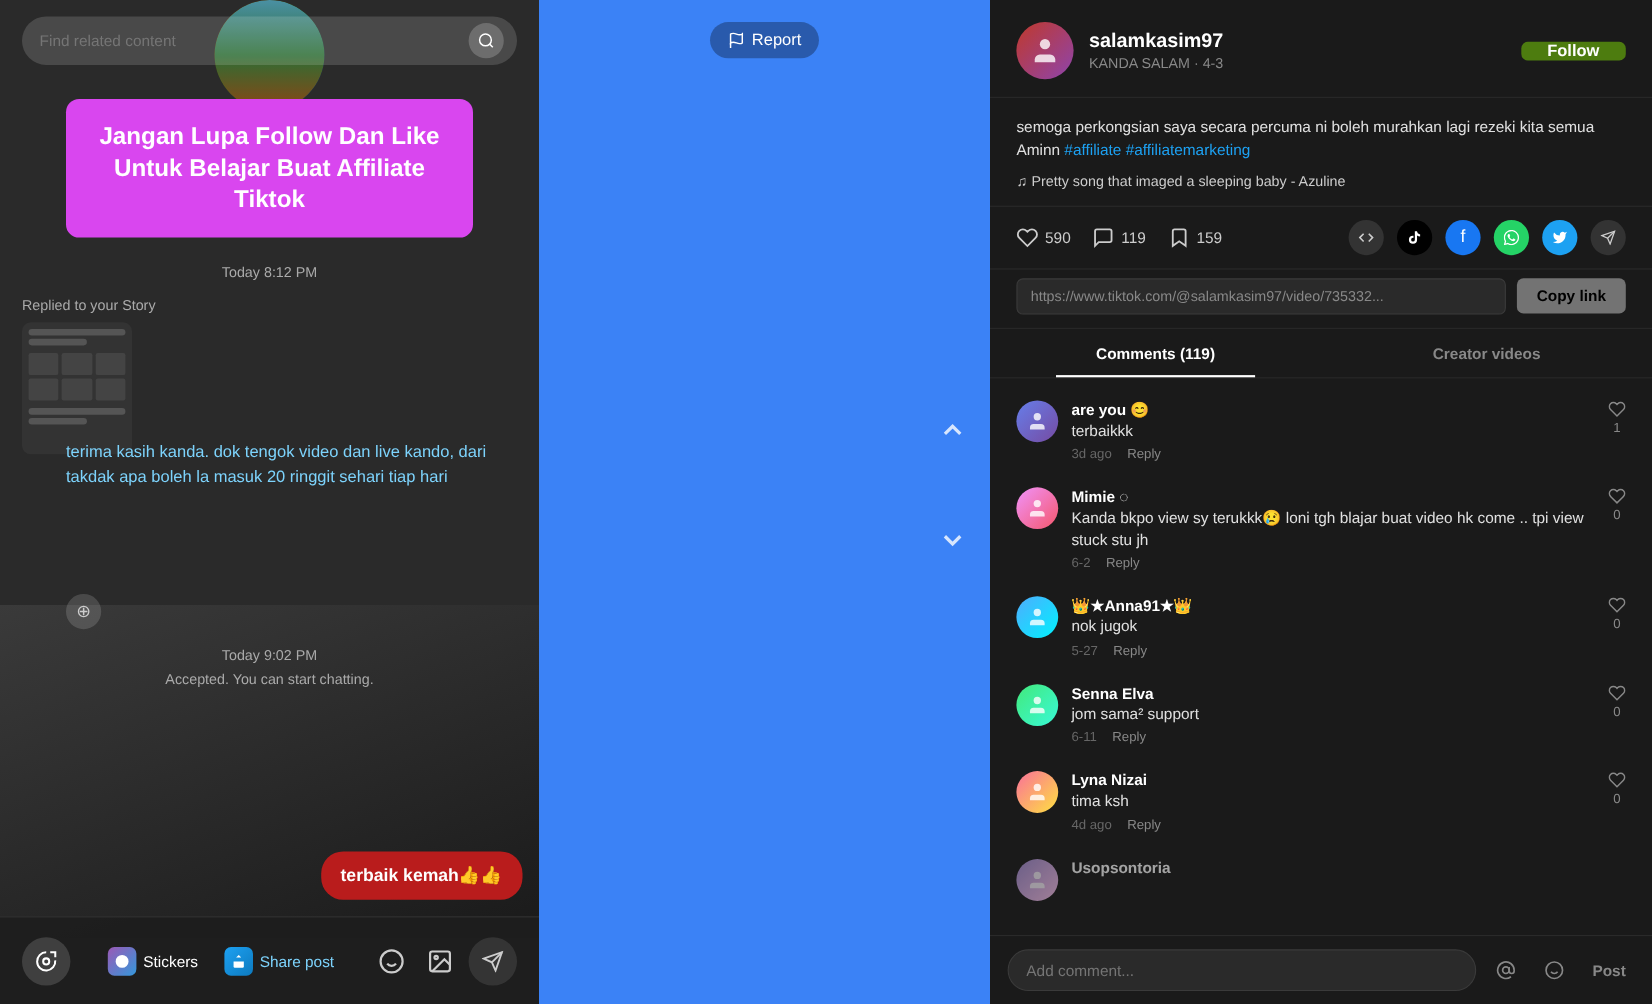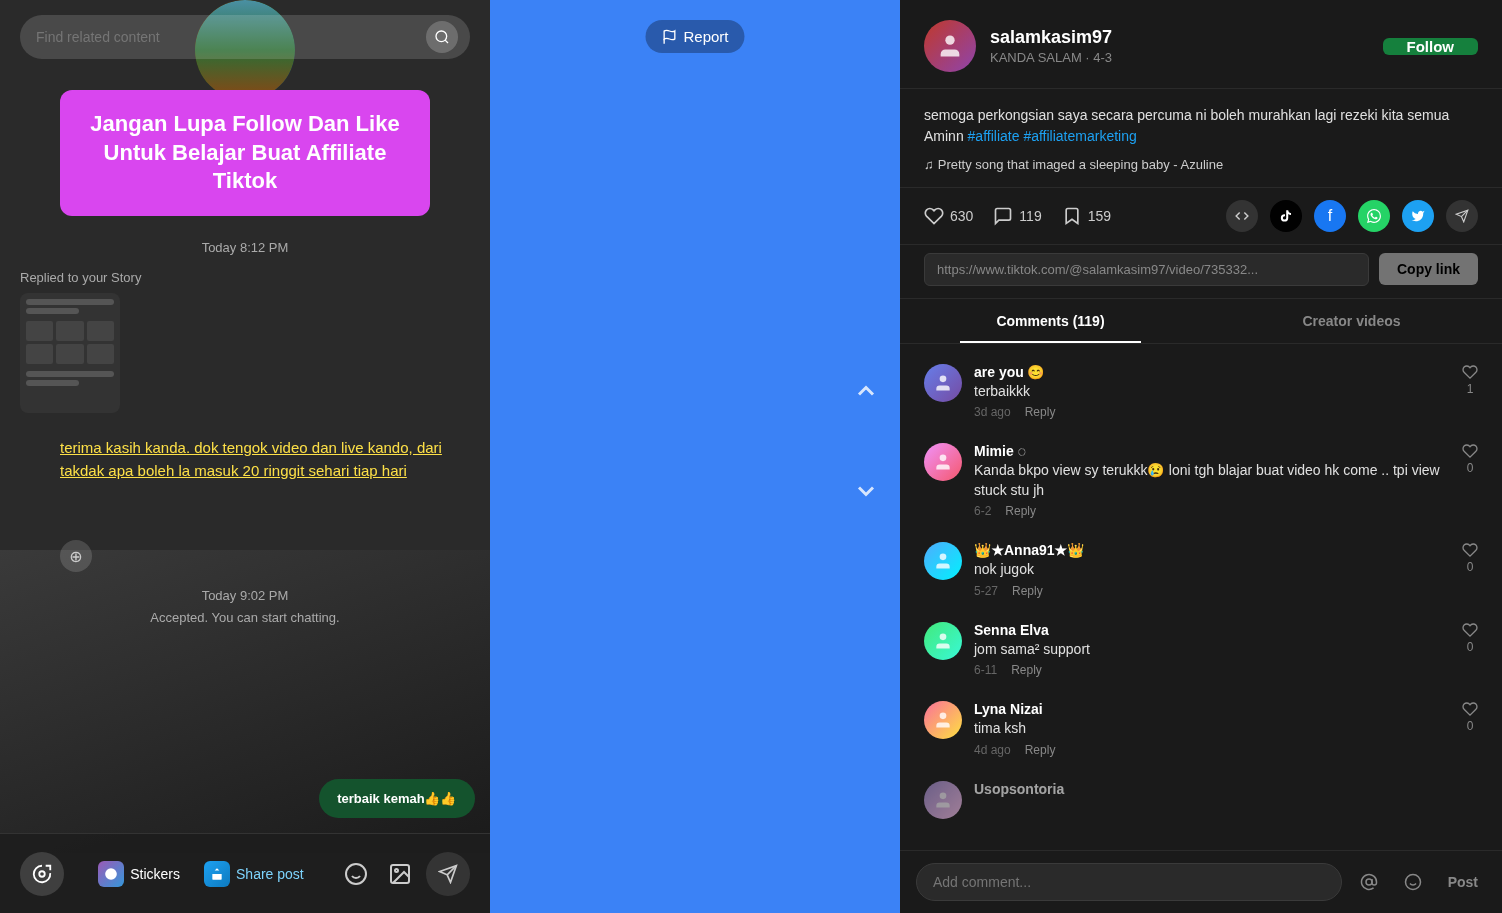--- a/index.html
+++ b/index.html
@@ -146,28 +146,27 @@
     }
     .screenshot-cell {
       height: 20px;
       background: #444;
       border-radius: 2px;
     }
 
     
     .message-text {
       position: absolute;
-      top: 437px;
+      top: 400px;
       left: 60px;
       right: 20px;
-      color: #fde047;
+      color: #7dd3fc;
       font-size: 15px;
       line-height: 1.5;
       z-index: 5;
-      text-decoration: underline;
     }
 
     
     .reaction-btn {
       position: absolute;
       top: 540px;
       left: 60px;
       width: 32px;
       height: 32px;
       border-radius: 50%;
@@ -217,25 +216,25 @@
       font-size: 13px;
       white-space: nowrap;
       z-index: 10;
     }
 
     
     .green-bubble {
       position: absolute;
       bottom: 95px;
       right: 15px;
-      background: #14532d;
+      background: #b91c1c;
       border-radius: 20px;
       padding: 12px 18px;
       color: #fff;
-      font-size: 13px;
+      font-size: 16px;
       font-weight: 600;
       z-index: 10;
     }
 
     
     .bottom-toolbar {
       position: absolute;
       bottom: 0;
       left: 0;
       right: 0;
@@ -402,21 +401,21 @@
       color: #fff;
       font-size: 18px;
       font-weight: 700;
     }
     .user-sub {
       color: #888;
       font-size: 13px;
       margin-top: 2px;
     }
     .follow-btn {
-      background: #15803d;
+      background: #4d7c0f;
       color: #fff;
       border: none;
       border-radius: 6px;
       padding: 0 24px;
       font-size: 15px;
       font-weight: 600;
       cursor: pointer;
     }
 
     
@@ -793,21 +792,21 @@
       <span>♫</span>
       <span>Pretty song that imaged a sleeping baby - Azuline</span>
     </div>
   </div>
 
   <div class="action-row">
     <div class="action-item">
       <svg width="20" height="20" viewBox="0 0 24 24" fill="none" stroke="currentColor" stroke-width="2">
         <path d="M20.84 4.61a5.5 5.5 0 0 0-7.78 0L12 5.67l-1.06-1.06a5.5 5.5 0 0 0-7.78 7.78l1.06 1.06L12 21.23l7.78-7.78 1.06-1.06a5.5 5.5 0 0 0 0-7.78z"></path>
       </svg>
-      <span class="count">630</span>
+      <span class="count">590</span>
     </div>
     <div class="action-item">
       <svg width="20" height="20" viewBox="0 0 24 24" fill="none" stroke="currentColor" stroke-width="2">
         <path d="M21 15a2 2 0 0 1-2 2H7l-4 4V5a2 2 0 0 1 2-2h14a2 2 0 0 1 2 2z"></path>
       </svg>
       <span class="count">119</span>
     </div>
     <div class="action-item">
       <svg width="20" height="20" viewBox="0 0 24 24" fill="none" stroke="currentColor" stroke-width="2">
         <path d="M19 21l-7-5-7 5V5a2 2 0 0 1 2-2h10a2 2 0 0 1 2 2z"></path>

